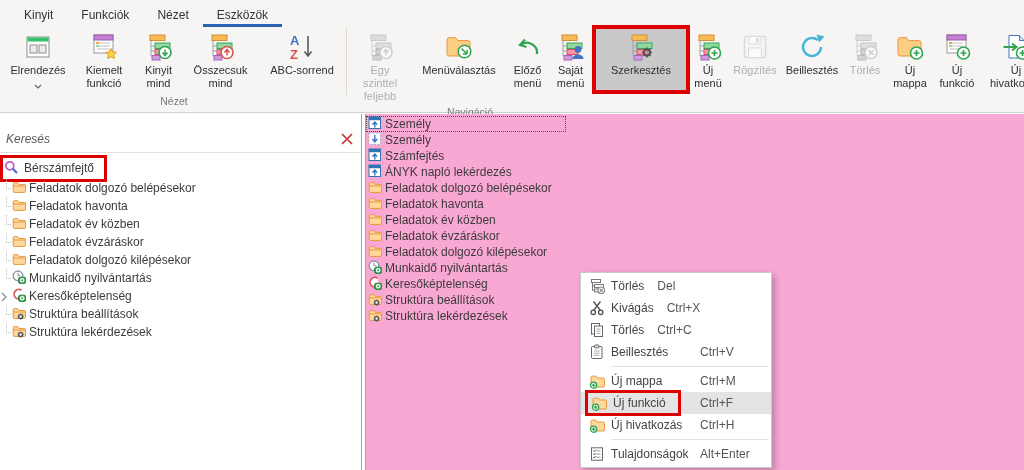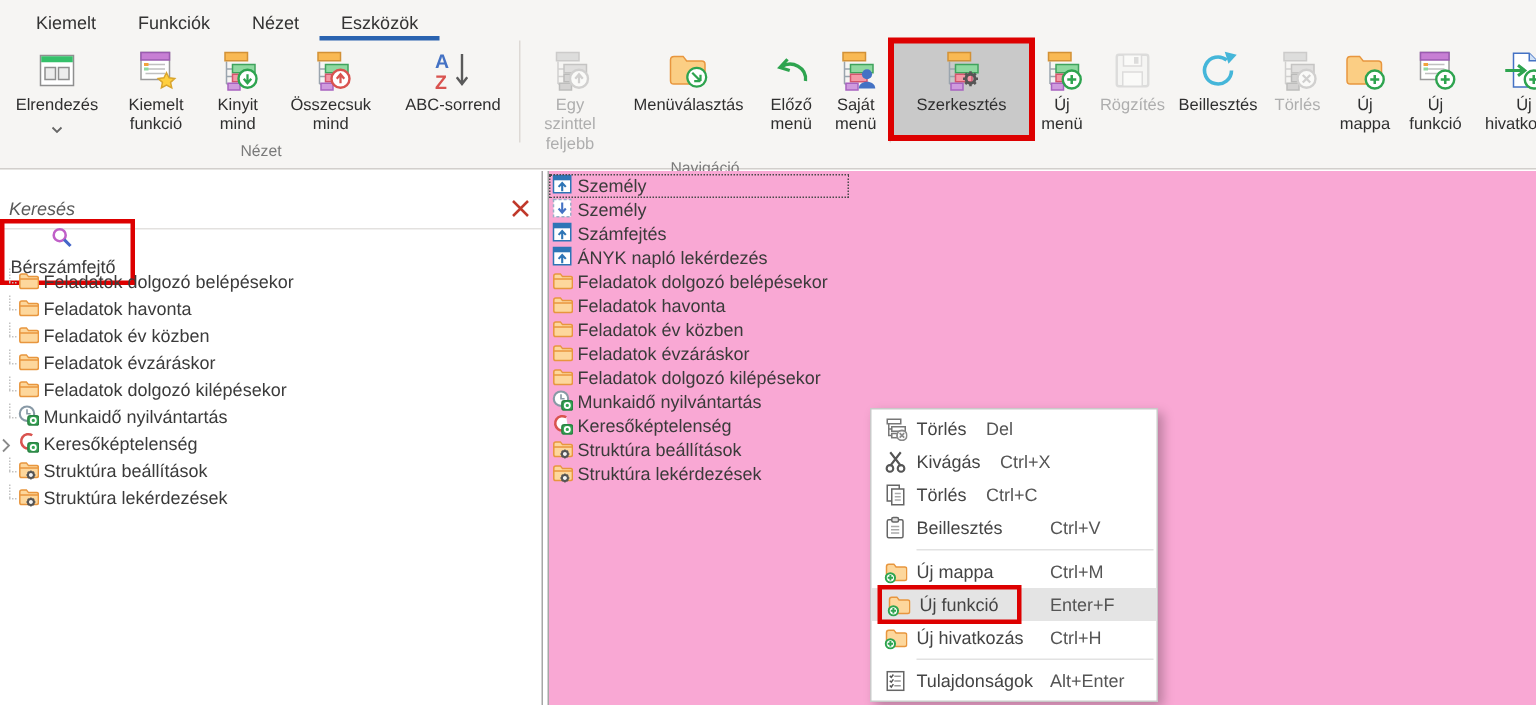--- a/index.html
+++ b/index.html
@@ -38,21 +38,21 @@
   .left-panel { position:absolute; top:114px; left:0; width:361px; bottom:0; background:#fff; }
   .splitter { position:absolute; top:114px; left:361px; width:5px; bottom:0; background:#fff;
               border-left:1px solid #a6a6a6; border-right:1px solid #a6a6a6; }
   .search-header { height:27px; display:flex; align-items:center; padding:0 6px 0 6px;
                    border-bottom:1px solid #e3e1df;margin-top:12px; }
   .search-title { font-style:italic; color:#5a5a5a; flex:1; }
   .search-close { width:16px; height:16px; display:flex; align-items:center; justify-content:center; cursor:default; }
   .tree { padding-top:4px; }
   .tree-root-row { height:22px; display:flex; align-items:center; padding-left:3px; }
   .tree-root-anno { display:inline-flex; align-items:center; gap:3px; outline:3px solid #dd0000;
-                    outline-offset:0; padding:2px 10px 2px 1px;flex-direction:column; }
+                    outline-offset:0; padding:2px 10px 2px 1px; }
   .tree-children { position:relative; }
   .tree-row { height:18px; display:flex; align-items:center; padding-left:12px; position:relative; }
   .tree-row::before { content:""; position:absolute; left:6px; top:0; bottom:9px;
                       border-left:1px dotted #c3c3c3; }
   .tree-row::after { content:""; position:absolute; left:6px; top:9px; width:5px;
                      border-top:1px dotted #c3c3c3; }
   .tree-row.expandable::before, .tree-row.expandable::after { display:none; }
   .tree-row .exp { position:absolute; left:1px; top:4px; }
   .tree-row .lbl, .list-row .lbl, .tree-root-anno .lbl { margin-left:3px; white-space:nowrap; }
 
@@ -74,21 +74,21 @@
   .menu-anno { display:inline-flex; align-items:center; outline:3px solid #dd0000; outline-offset:0;
                padding:2px 12px 2px 2px; }
   .menu-anno .mlbl { margin-left:6px; }
   .menu-sep { border-top:1px solid #e2e2e2; margin:3px 2px 3px 30px; }
 </style>
 </head>
 <body>
 
 <div class="ribbon">
   <div class="tabs">
-    <div class="tab">Kiemelt</div>
+    <div class="tab">Kinyit</div>
     <div class="tab">Funkciók</div>
     <div class="tab">Nézet</div>
     <div class="tab active">Eszközök</div>
   </div>
   <div class="ribbon-body">
 
     <div class="rgroup">
       <div class="rgroup-buttons">
         <div class="rbtn w-elrendezes">
           <span class="ic">
@@ -584,21 +584,21 @@
     <span class="menu-anno">
       <span class="mic">
           <svg width="16" height="16" viewBox="0 0 16 16" stroke-width="1">
             <path d="M2 4.6 q0-1.5 1.5-1.5 h3.4 l1.5 1.9 h5.8 q1.3 0 1.3 1.3 v6.4 q0 1.3-1.3 1.3 H3.3 q-1.3 0-1.3-1.3 z" fill="#fdd79c" stroke="#e8963e"></path>
             <circle cx="4.6" cy="12.2" r="3.1" fill="#fff" stroke="#2ea44f" stroke-width="1.3"></circle>
             <path d="M4.6 10.4 v3.6 M2.8 12.2 h3.6" stroke="#2ea44f" stroke-width="1.3"></path>
           </svg>
         </span>
       <span class="mlbl">Új funkció</span>
     </span>
-    <span class="msc far">Enter+F</span>
+    <span class="msc far">Ctrl+F</span>
   </div>
   <div class="menu-row">
     <span class="mic">
         <svg width="16" height="16" viewBox="0 0 16 16" stroke-width="1">
           <path d="M2 4.6 q0-1.5 1.5-1.5 h3.4 l1.5 1.9 h5.8 q1.3 0 1.3 1.3 v6.4 q0 1.3-1.3 1.3 H3.3 q-1.3 0-1.3-1.3 z" fill="#fdd79c" stroke="#e8963e"></path>
           <circle cx="4.6" cy="12.2" r="3.1" fill="#fff" stroke="#2ea44f" stroke-width="1.3"></circle>
           <path d="M4.6 10.4 v3.6 M2.8 12.2 h3.6" stroke="#2ea44f" stroke-width="1.3"></path>
         </svg>
       </span>
     <span class="mlbl">Új hivatkozás</span>

